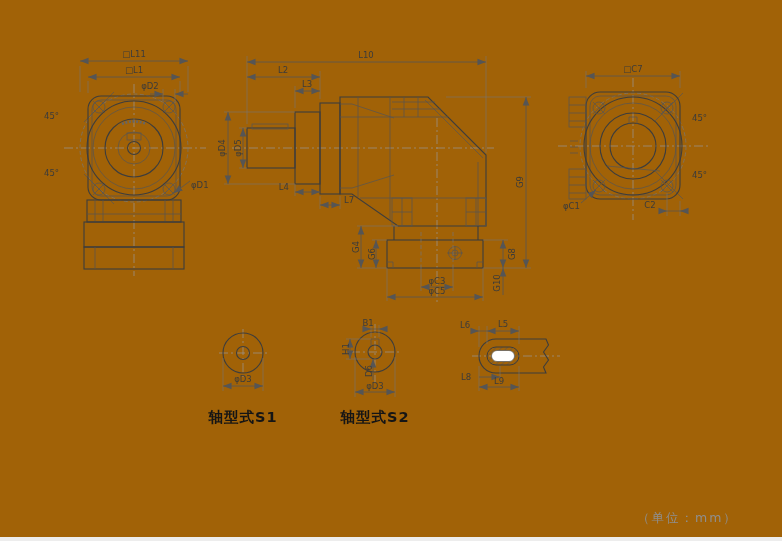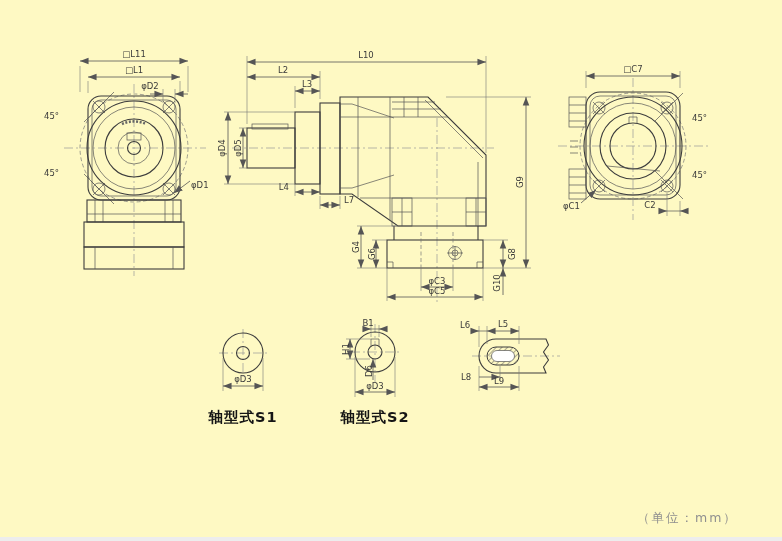--- a/index.html
+++ b/index.html
@@ -1,16 +1,16 @@
 <!DOCTYPE html>
 <html><head>
 <meta charset="utf-8">
 <style>
   html,body{margin:0;padding:0;background:#ffffff;}
-  .page{position:relative;width:782px;height:541px;background:#fef9c3;overflow:hidden;
+  .page{position:relative;width:782px;height:541px;background:#a16207;overflow:hidden;
         font-family:"DejaVu Sans", sans-serif;}
   svg text{font-family:"DejaVu Sans", sans-serif;font-size:8.5px;fill:#3b3b3b;}
   svg text.cap{font-size:14.5px;font-weight:700;fill:#151515;letter-spacing:1px;}
   svg text.unit{font-size:12.5px;fill:#8f8f8f;letter-spacing:2px;}
   .ol{fill:none;stroke:#3d3d3d;stroke-width:1.1;}
   .thin{fill:none;stroke:#555;stroke-width:0.7;}
   .cl{fill:none;stroke:#999;stroke-width:0.7;stroke-dasharray:9 3 2 3;}
   .hid{fill:none;stroke:#777;stroke-width:0.7;stroke-dasharray:4 2.5;}
   .dim{fill:none;stroke:#555;stroke-width:0.8;}
   .ext{fill:none;stroke:#777;stroke-width:0.6;}

